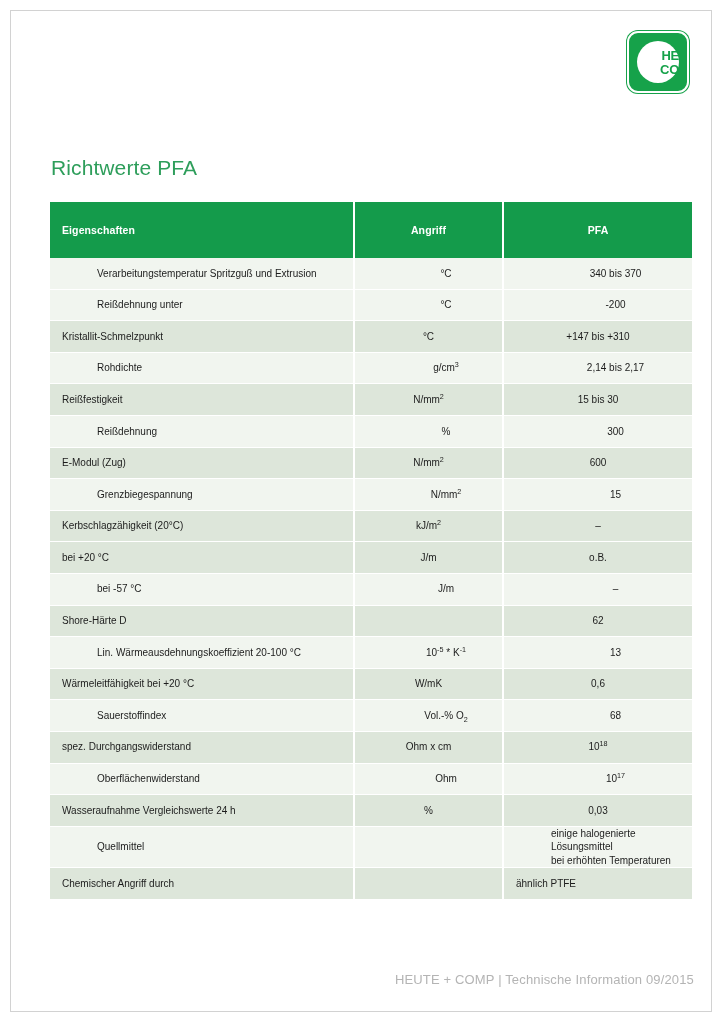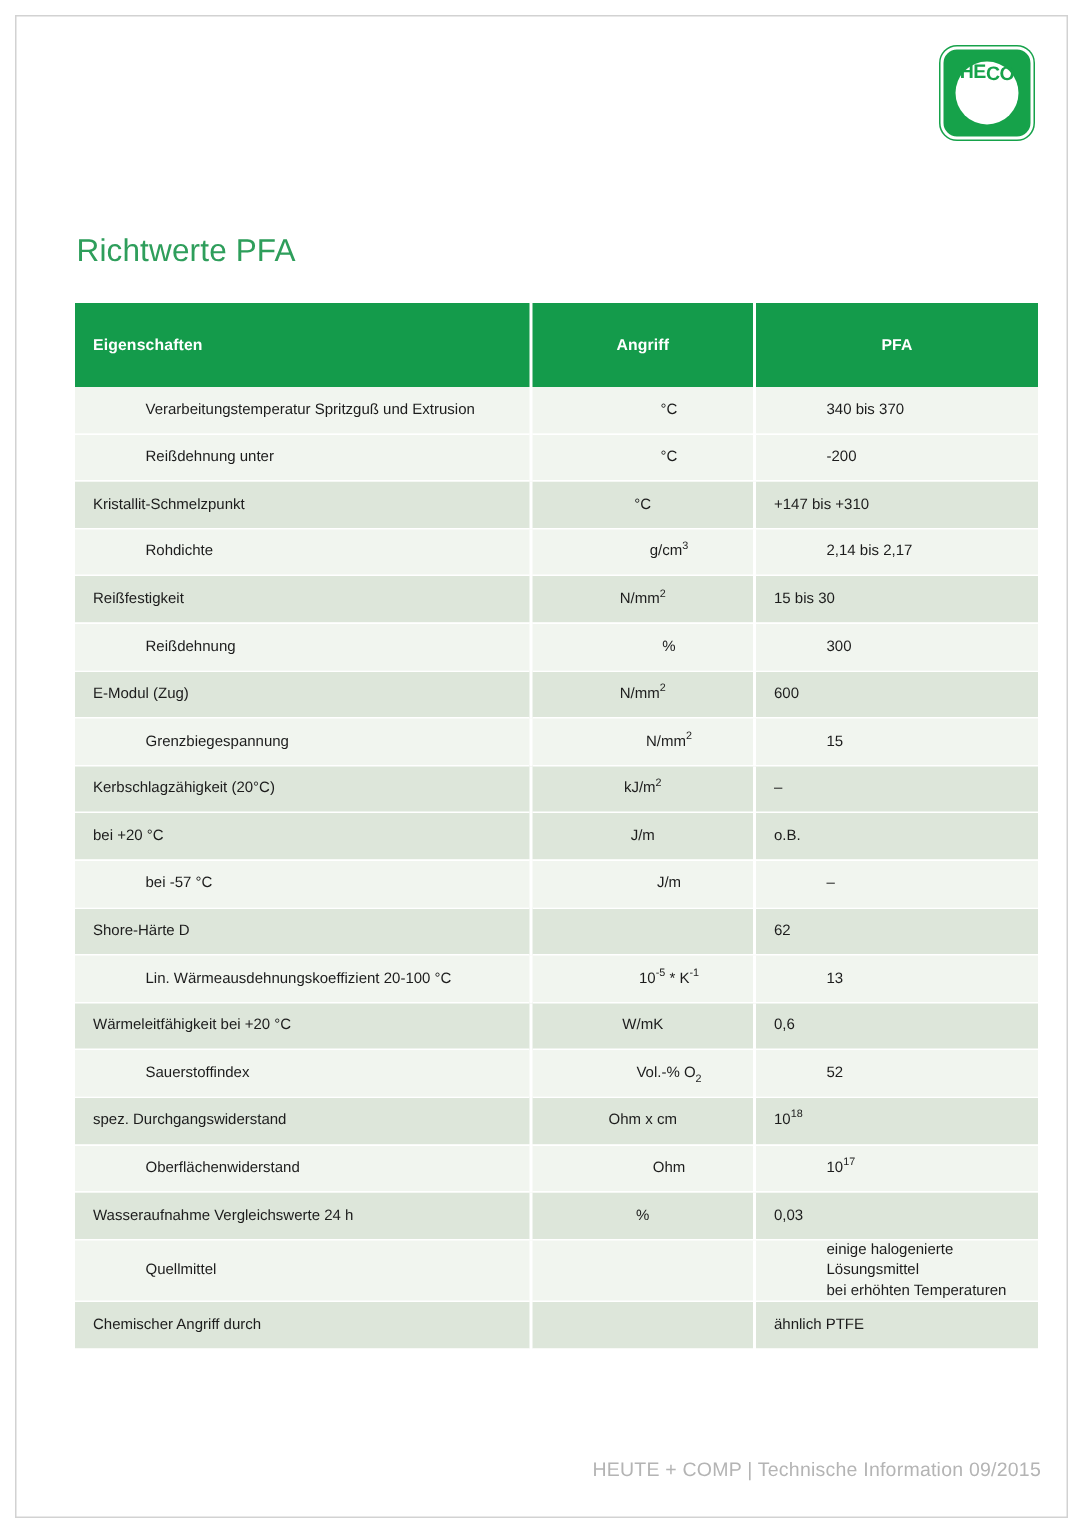--- a/index.html
+++ b/index.html
@@ -46,22 +46,22 @@
     align-items: center;
     justify-content: center;
     flex: none;
   }
   .logo-disc {
     width: 42px;
     height: 42px;
     border-radius: 50%;
     background: #ffffff;
     display: flex;
-    flex-direction: row;
-    align-items: flex-start;
+    flex-direction: column;
+    align-items: flex-end;
     justify-content: center;
     line-height: 1;
   }
   .logo-disc span {
     font-size: 13px;
     font-weight: bold;
     color: #16a24a;
     letter-spacing: -0.3px;
     font-family: "Liberation Sans", sans-serif;
   }
@@ -142,21 +142,21 @@
     vertical-align: middle;
     line-height: 1.35;
   }
   table.spec tbody td:last-child { border-right: none; }
 
   table.spec tbody tr.odd  td { background: #f1f5ef; padding-left: 47px; }
   table.spec tbody tr.even td { background: #dde6da; }
 
   td.prop { text-align: left; }
   td.unit { text-align: center; }
-  td.val  { }
+  td.val  { text-align: center; }
   td.val.left { text-align: left; }
 
   tr.tall td { height: 54px; }
 
   sup, sub {
     font-size: 7.2px;
     line-height: 0;
   }
   sup { vertical-align: super; }
   sub { vertical-align: sub; }
@@ -269,21 +269,21 @@
             <td class="val">13</td>
           </tr>
           <tr class="even">
             <td class="prop">Wärmeleitfähigkeit bei +20 °C</td>
             <td class="unit">W/mK</td>
             <td class="val">0,6</td>
           </tr>
           <tr class="odd">
             <td class="prop">Sauerstoffindex</td>
             <td class="unit">Vol.-% O<sub>2</sub></td>
-            <td class="val">52</td>
+            <td class="val">68</td>
           </tr>
           <tr class="even">
             <td class="prop">spez. Durchgangswiderstand</td>
             <td class="unit">Ohm x cm</td>
             <td class="val">10<sup>18</sup></td>
           </tr>
           <tr class="odd">
             <td class="prop">Oberflächenwiderstand</td>
             <td class="unit">Ohm</td>
             <td class="val">10<sup>17</sup></td>

